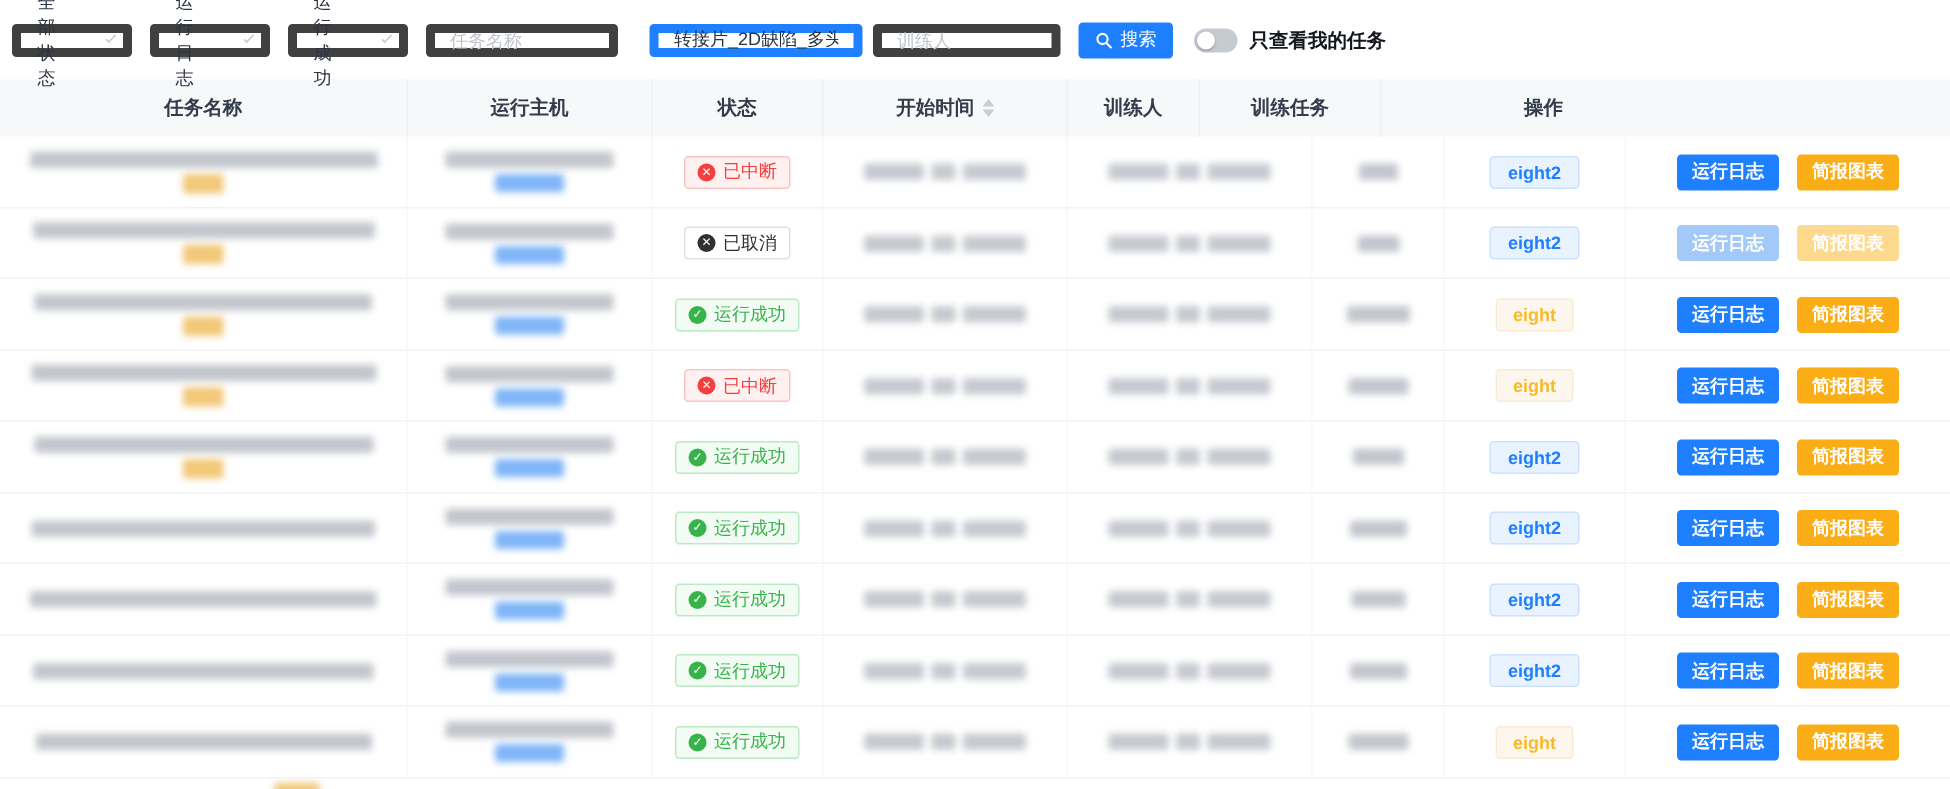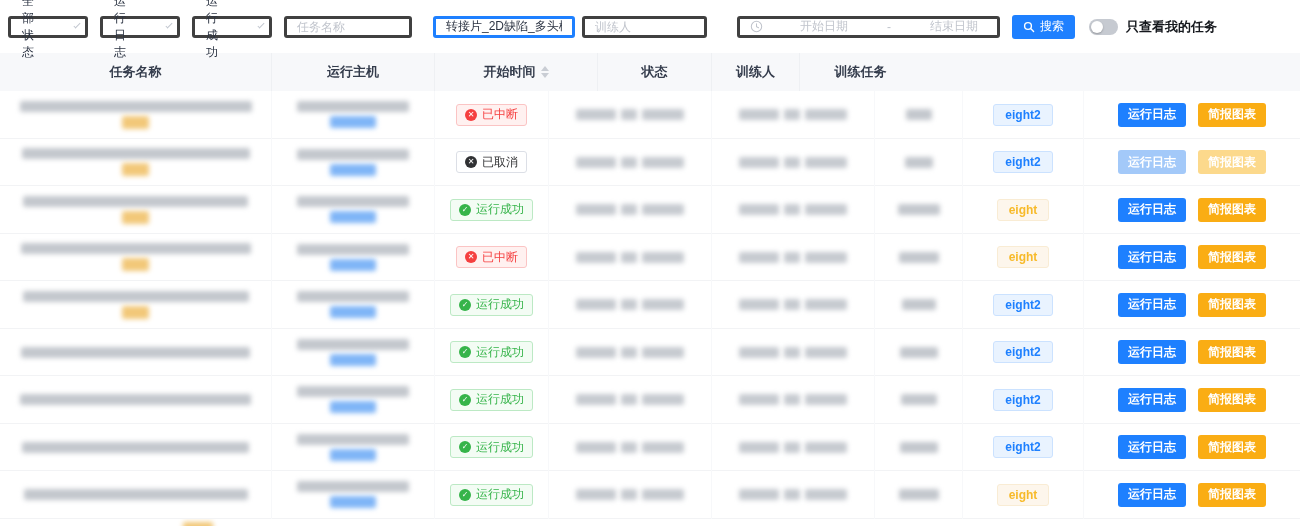--- a/index.html
+++ b/index.html
@@ -2,21 +2,21 @@
 <html><head>
 <meta charset="utf-8">
 <style>
   * { margin:0; padding:0; box-sizing:border-box; }
   html,body { width:1300px; height:526px; overflow:hidden; background:#fff;
     font-family:"Liberation Sans","DejaVu Sans",sans-serif; }
   .app { position:relative; width:1300px; height:526px; background:#fff; }
 
   
   .filter-bar { height:53px; display:flex; align-items:center; background:#fff; }
-  .ctl { height:22px; border:3px solid #404040; border-radius:3px; background:#fff;
+  .ctl { height:22px; border:6px solid #404040; border-radius:3px; background:#fff;
     display:flex; align-items:center; font-size:12px; color:#2b3342;gap:28px; }
   .select { width:80px; padding:0 8px 0 11px; justify-content:space-between; cursor:pointer; }
   .chev { width:7px; height:7px; border-right:1.3px solid #c3c8d0; border-bottom:1.3px solid #c3c8d0;
     transform:rotate(45deg) translateY(-2px); margin-left:4px; }
   .input { padding:0 10px; }
   .input input { border:none; outline:none; width:100%; font-size:12px; color:#2b3342; background:transparent;
     font-family:inherit; }
   .input input::placeholder { color:#c0c4cc; }
   .in-task { width:128px; margin-left:12px; }
   .in-model { width:142px; margin-left:21px; border-color:#1e80ff; }
@@ -111,29 +111,20 @@
     </div>
     <div class="ctl input in-task">
       <input placeholder="任务名称" style="">
     </div>
     <div class="ctl input in-model">
       <input value="转接片_2D缺陷_多头模型" style="">
     </div>
     <div class="ctl input in-trainer">
       <input placeholder="训练人" style="">
     </div>
-    <div class="ctl daterange">
-      <svg class="clock" viewBox="0 0 14 14">
-        <circle cx="7" cy="7" r="5.6" fill="none" stroke="#c0c4cc" stroke-width="1.1"></circle>
-        <path d="M7 4v3.2l2.2 1.2" fill="none" stroke="#c0c4cc" stroke-width="1.1" stroke-linecap="round"></path>
-      </svg>
-      <span class="dr-txt">开始日期</span>
-      <span class="dr-sep">-</span>
-      <span class="dr-txt">结束日期</span>
-    </div>
     <button class="search-btn">
       <svg class="mag" viewBox="0 0 12 12">
         <circle cx="5" cy="5" r="3.4" fill="none" stroke="#fff" stroke-width="1.4"></circle>
         <path d="M7.6 7.6l3 3" stroke="#fff" stroke-width="1.4" stroke-linecap="round"></path>
       </svg>
       <span>搜索</span>
     </button>
     <div class="toggle">
       <div class="knob"></div>
     </div>
@@ -141,35 +132,38 @@
   </div>
 
   <div class="table">
     <div class="tr thead" id="header-row">
         <div class="th c1">
           <span>任务名称</span>
         </div>
         <div class="th c2">
           <span>运行主机</span>
         </div>
+        <div class="th c3">
+          <span>状态</span>
+        </div>
         <div class="th c4">
           <span>开始时间</span>
           <span class="sort">
             <i class="up"></i>
             <i class="dn"></i>
           </span>
         </div>
-        <div class="th c3">
-          <span>状态</span>
-        </div>
         <div class="th c6">
           <span>训练人</span>
         </div>
         <div class="th c7">
           <span>训练任务</span>
+        </div>
+        <div class="th c8">
+          <span>操作</span>
         </div>
       </div>
     <div id="table-body">
         <div class="tr row">
           <div class="td c1">
             <span class="blob" style="width: 232px; height: 11px; background: rgb(195, 199, 205);"></span>
             <span class="blob" style="width: 27px; height: 13px; background: rgb(242, 200, 121);"></span>
           </div>
           <div class="td c2">
             <span class="blob" style="width: 112px; height: 11px; background: rgb(195, 199, 205);"></span>

